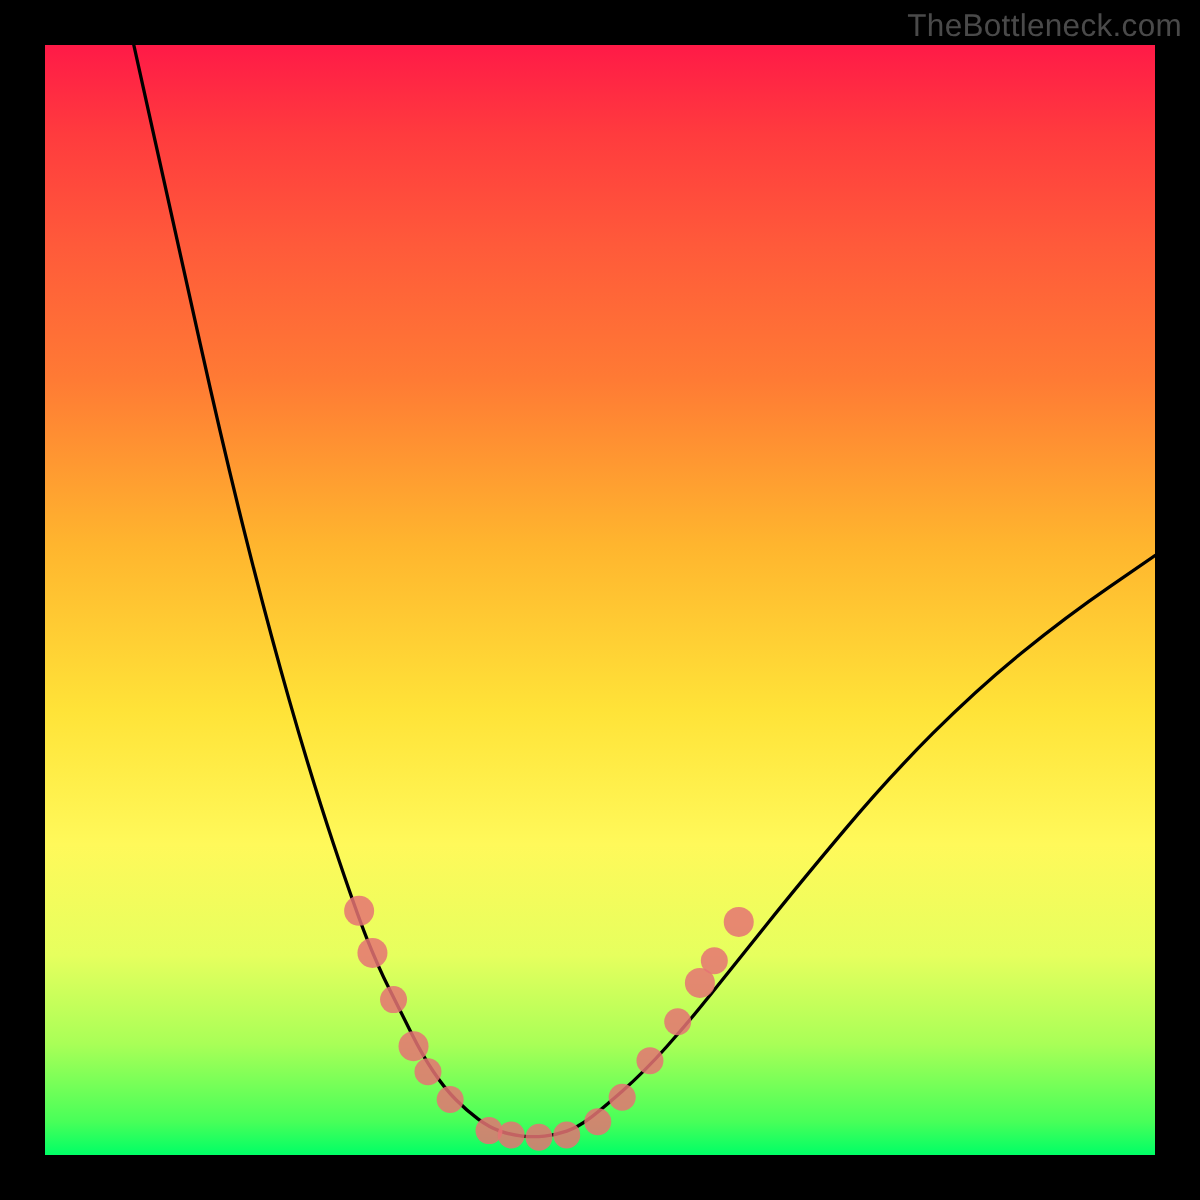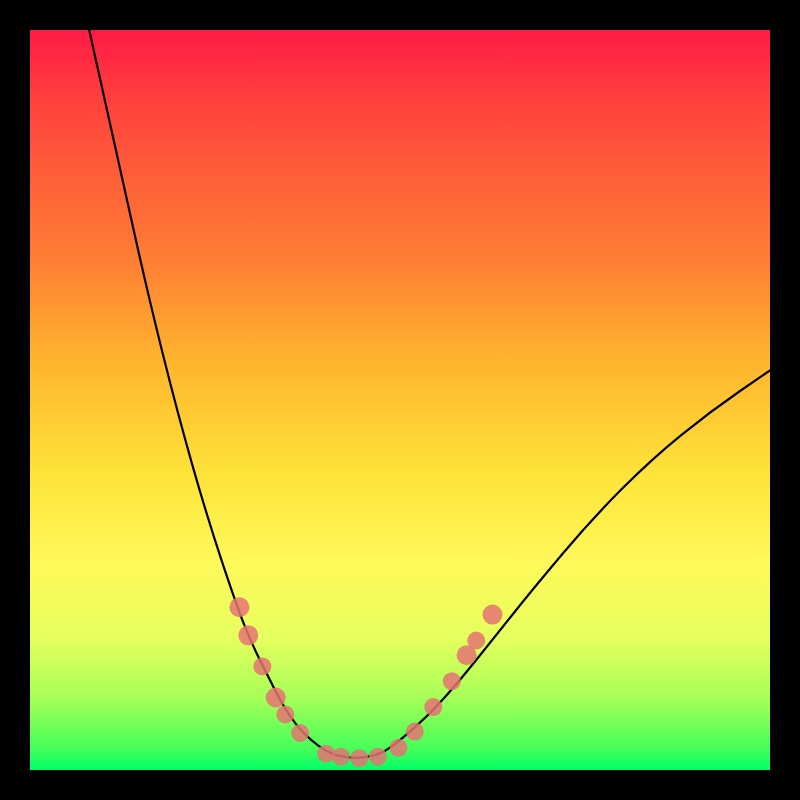--- a/index.html
+++ b/index.html
@@ -56,20 +56,21 @@
     top: 0;
     width: 740px;
     height: 740px;
     z-index: 5;
   }
 </style>
 </head>
 <body>
 
 <div class="chart-wrap">
+  <div class="watermark">TheBottleneck.com</div>
   <div class="plot-area">
     <svg class="curve" viewBox="0 0 740 740" preserveAspectRatio="none">
       <path id="curve-path" fill="none" stroke="#000" stroke-width="2.2" stroke-linecap="round" d="M 59.20 0.00 Q 59.20 0.00 74.00 66.60 Q 88.80 133.20 103.60 199.80 Q 118.40 266.40 133.20 325.60 Q 148.00 384.80 162.80 436.60 Q 177.60 488.40 192.40 532.80 Q 207.20 577.20 214.60 595.70 Q 222.00 614.20 229.40 629.00 Q 236.80 643.80 244.20 658.60 Q 251.60 673.40 259.00 684.50 Q 266.40 695.60 273.80 703.00 Q 281.20 710.40 288.60 715.95 Q 296.00 721.50 303.40 724.09 Q 310.80 726.68 318.20 727.42 Q 325.60 728.16 333.00 727.42 Q 340.40 726.68 347.80 724.09 Q 355.20 721.50 362.60 715.95 Q 370.00 710.40 384.80 697.45 Q 399.60 684.50 414.40 667.85 Q 429.20 651.20 444.00 632.70 Q 458.80 614.20 481.00 586.45 Q 503.20 558.70 532.80 523.55 Q 562.40 488.40 592.00 458.80 Q 621.60 429.20 651.20 405.15 Q 680.80 381.10 710.40 360.75 T 740.00 340.40"></path>
       <g id="marker-group">
           <circle cx="209.42" cy="577.20" r="10" fill="#e57373" fill-opacity="0.85"></circle>
           <circle cx="218.30" cy="605.32" r="10" fill="#e57373" fill-opacity="0.85"></circle>
           <circle cx="232.36" cy="636.40" r="9" fill="#e57373" fill-opacity="0.85"></circle>
           <circle cx="245.68" cy="667.48" r="10" fill="#e57373" fill-opacity="0.85"></circle>
           <circle cx="255.30" cy="684.50" r="9" fill="#e57373" fill-opacity="0.85"></circle>
           <circle cx="270.10" cy="703.00" r="9" fill="#e57373" fill-opacity="0.85"></circle>

